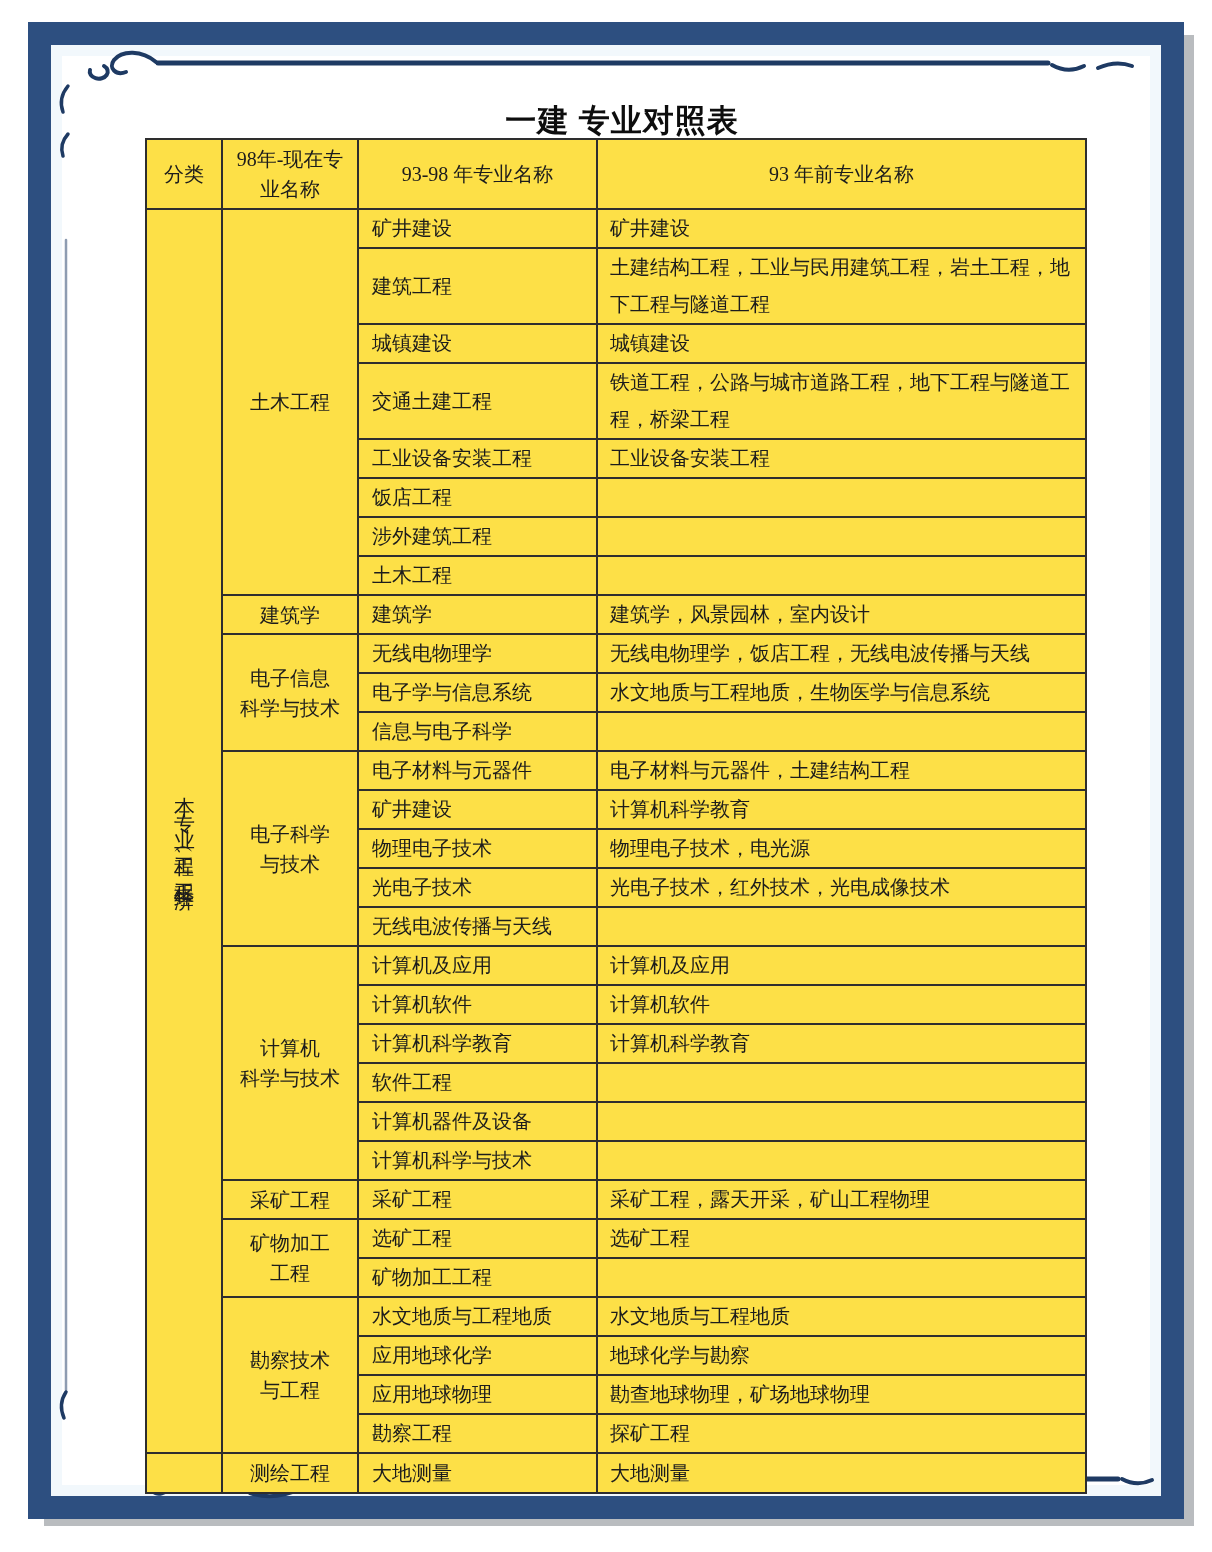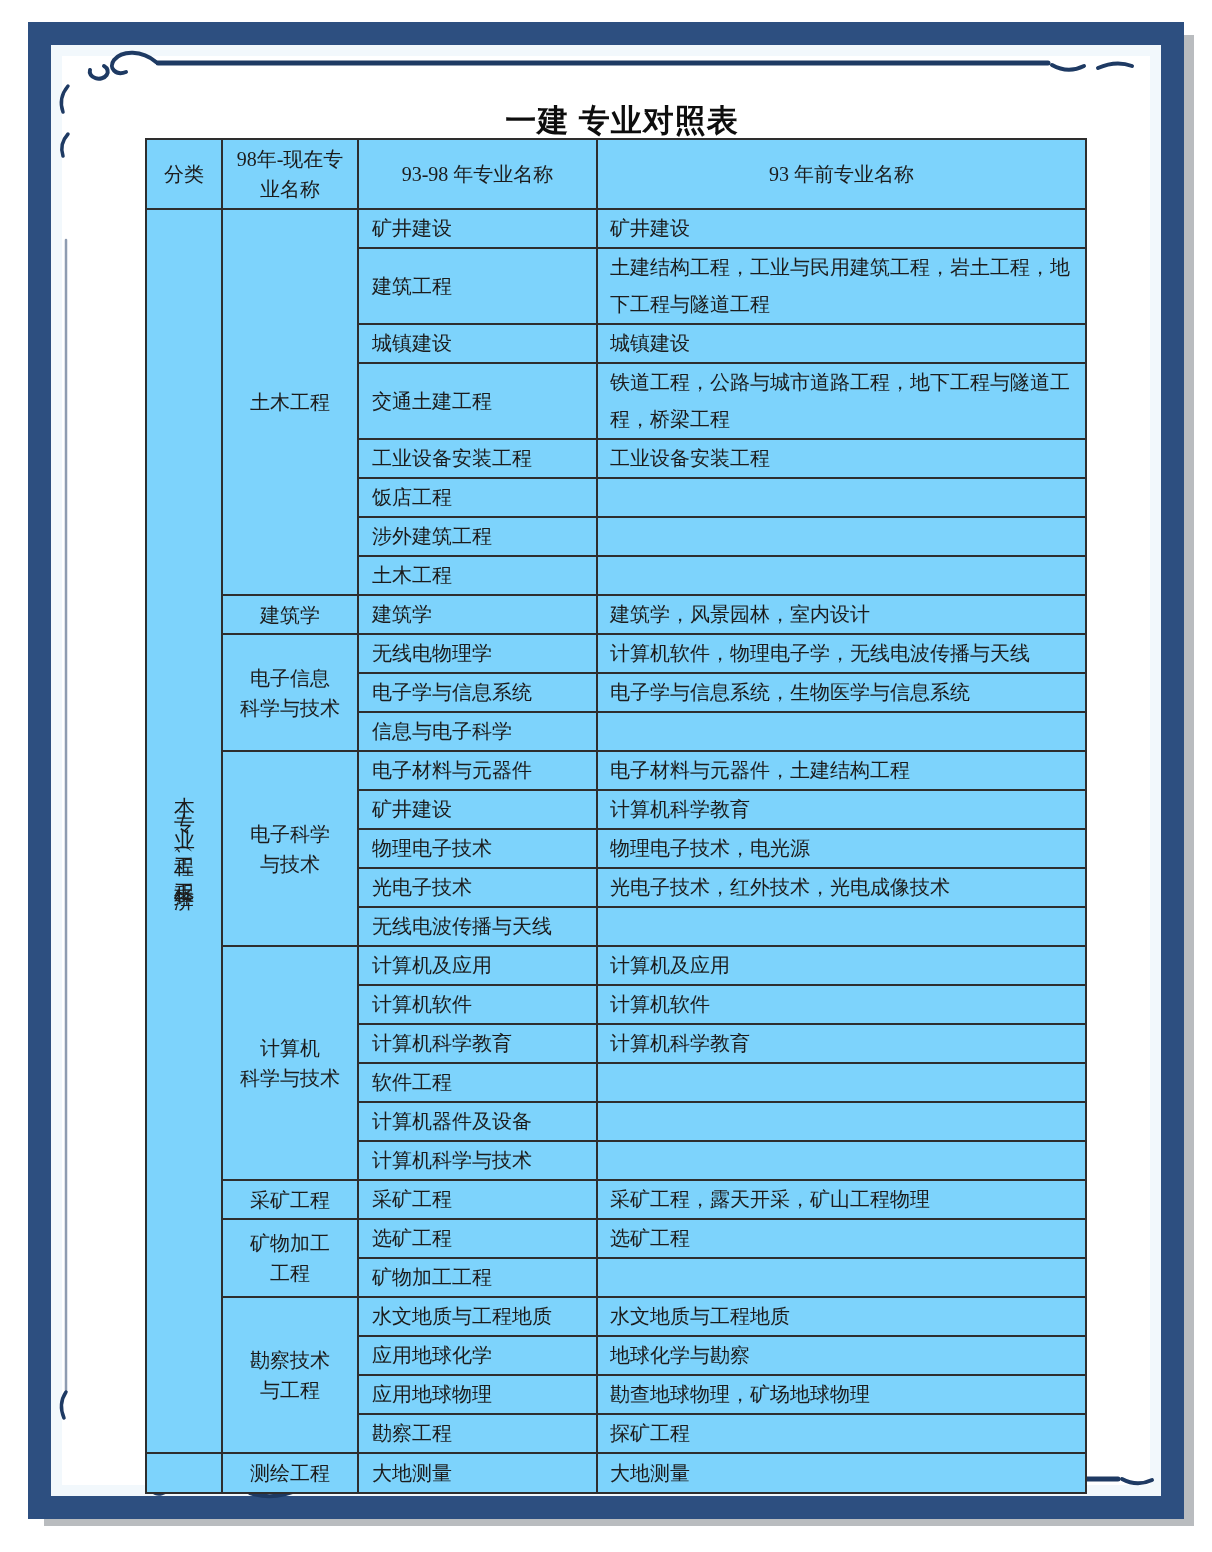--- a/index.html
+++ b/index.html
@@ -12,21 +12,21 @@
     border:23px solid #2d4f80;background:#ffffff;
     box-shadow:13px 10px 0 -3px #b9bcbf, inset 0 0 0 11px #f2f8fc;
   }
   .ornaments{position:absolute;left:0;top:0;width:1212px;height:1552px;pointer-events:none;}
   .title{
     position:absolute;left:0;top:84px;width:1212px;margin:16px;text-align:center;
     font-family:"Liberation Sans","DejaVu Sans",sans-serif;
     font-size:31px;font-weight:bold;color:#0d0d0d;letter-spacing:1px;
   }
   .tablewrap{position:absolute;left:145px;top:138px;}
-  table{border-collapse:collapse;table-layout:fixed;width:940px;background:#7dd3fc;}
+  table{border-collapse:collapse;table-layout:fixed;width:940px;background:#fde047;}
   col.w1{width:76px}col.w2{width:136px}col.w3{width:239px}col.w4{width:489px}
   th,td{border:2px solid #2e2e2e;overflow:hidden;}
   th{font-weight:normal;font-size:20px;height:68px;text-align:center;line-height:30px;padding:0 6px;}
   td{font-size:20px;height:36px;vertical-align:middle;}
   td.gcat{text-align:center;white-space:pre-line;line-height:30px;padding:0 4px;}
   td.c3{padding:0 6px 0 13px;line-height:37px;text-align:left;}
   td.c4{padding:0 6px 0 12px;line-height:37px;text-align:left;}
   td.vcat{text-align:center;vertical-align:middle;}
   .vtext{writing-mode:vertical-rl;text-orientation:mixed;display:inline-block;line-height:1.1;}
   .vmain{letter-spacing:16px;font-size:21px;}
@@ -111,25 +111,25 @@
         </tr>
         <tr>
           <td class="gcat" rowspan="1">建筑学</td>
           <td class="c3">建筑学</td>
           <td class="c4">建筑学，风景园林，室内设计</td>
         </tr>
         <tr>
           <td class="gcat" rowspan="3">电子信息
 科学与技术</td>
           <td class="c3">无线电物理学</td>
-          <td class="c4">计算机软件，物理电子学，无线电波传播与天线</td>
+          <td class="c4">无线电物理学，饭店工程，无线电波传播与天线</td>
         </tr>
         <tr>
           <td class="c3">电子学与信息系统</td>
-          <td class="c4">电子学与信息系统，生物医学与信息系统</td>
+          <td class="c4">水文地质与工程地质，生物医学与信息系统</td>
         </tr>
         <tr>
           <td class="c3">信息与电子科学</td>
           <td class="c4"></td>
         </tr>
         <tr>
           <td class="gcat" rowspan="5">电子科学
 与技术</td>
           <td class="c3">电子材料与元器件</td>
           <td class="c4">电子材料与元器件，土建结构工程</td>

